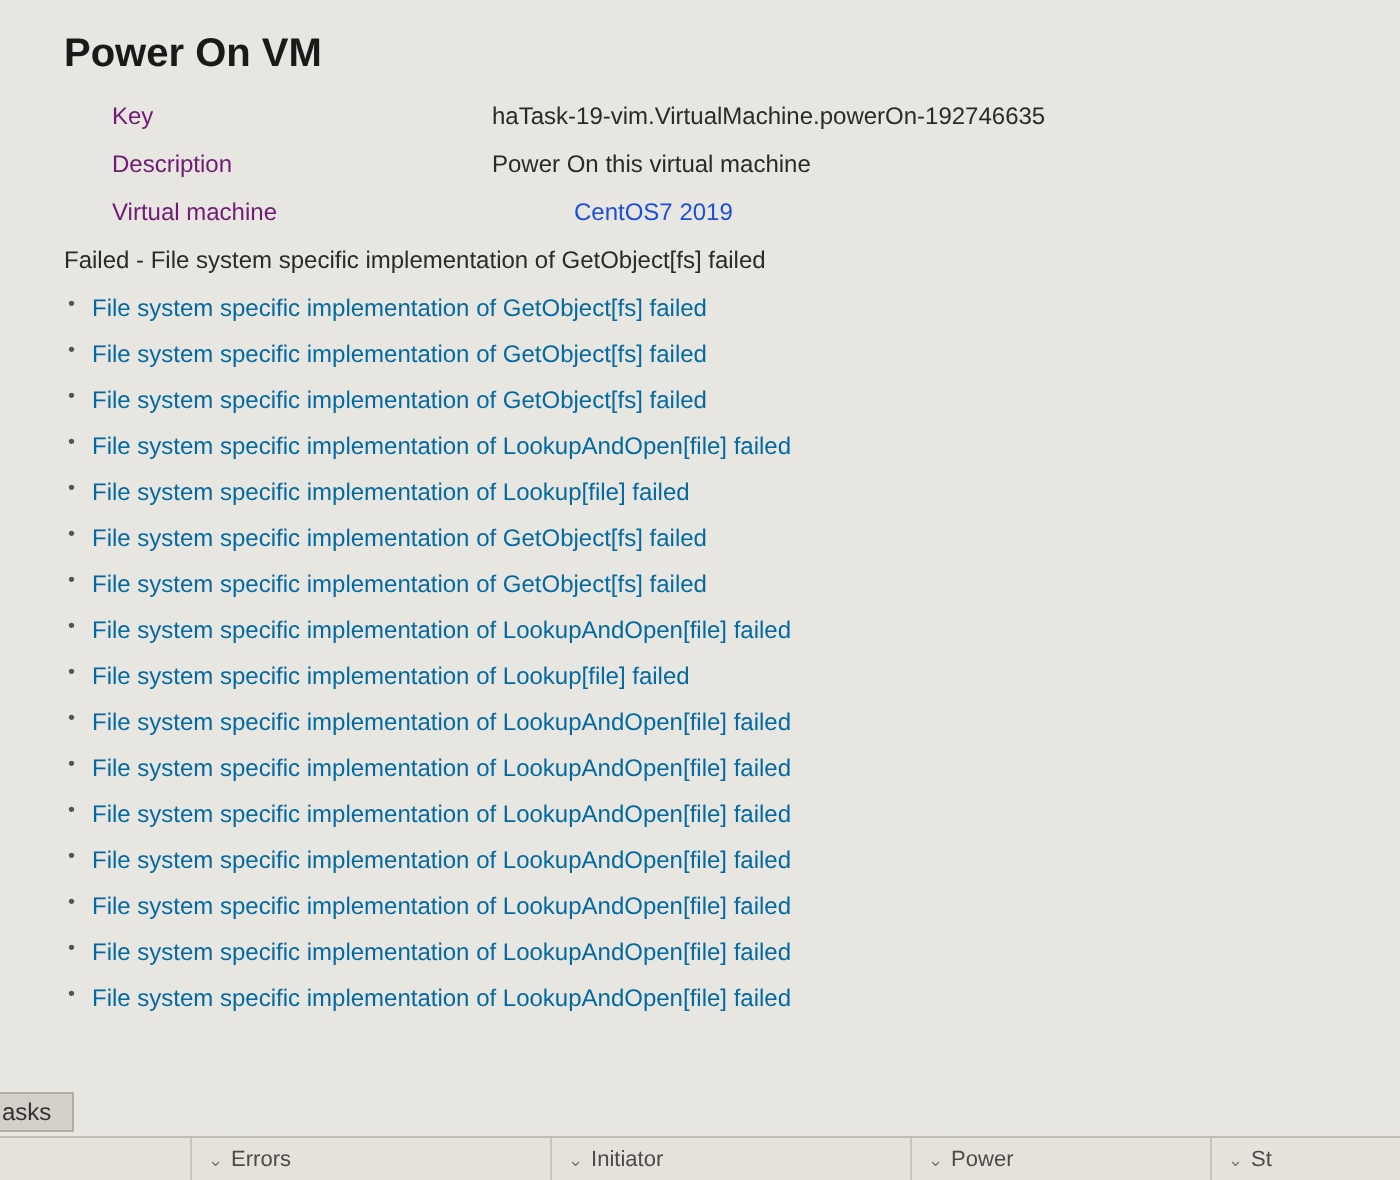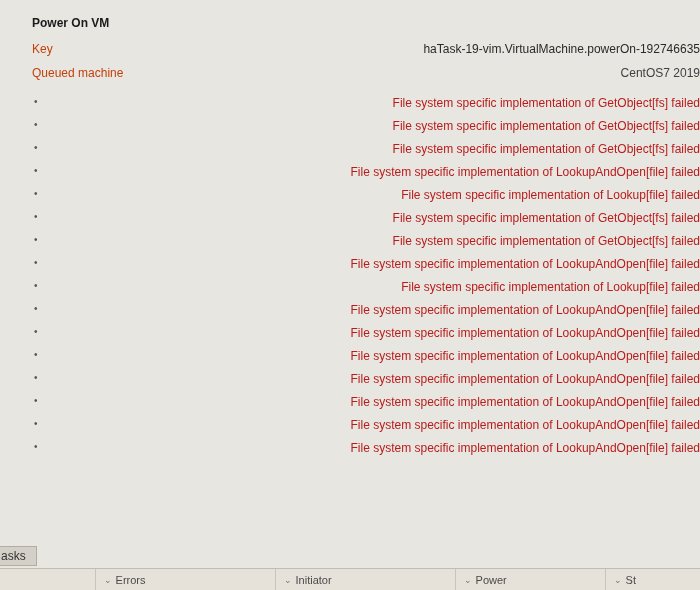--- a/index.html
+++ b/index.html
@@ -9,54 +9,55 @@
       width: 700px;
       height: 590px;
       overflow: hidden;
       font-size: 12px;
       color: #2a2a2a;
     }
     .panel {
       padding: 16px 0 0 32px;
     }
     .title {
-      font-size: 12px;
+      font-size: 20px;
       font-weight: bold;
       color: #1a1a1a;
       margin-bottom: 10px;
     }
     .row {
       display: flex;
       align-items: flex-start;
       margin-bottom: 6px;
       line-height: 1.5;
     }
     .label {
       width: 190px;
       flex-shrink: 0;
-      color: #c2410c;
+      color: #701a75;
+      margin-left: 24px;
     }
     .value {
       color: #2a2a2a;
       flex: 1;
-      text-align: right;
     }
     .link {
-      color: #404040;
+      color: #1d4ed8;
       cursor: pointer;
+      margin-left: 41px;
     }
     .errors-list {
       list-style: none;
       padding-left: 0;
     }
     .errors-list li {
       position: relative;
       padding-left: 14px;
       margin-bottom: 5px;
-      color: #b91c1c;
+      color: #0369a1;
       line-height: 1.5;
     }
     .errors-list li::before {
       content: "•";
       position: absolute;
       left: 2px;
       top: 0;
       color: #555;
       font-size: 10px;
     }
@@ -105,27 +106,32 @@
 <body>
 
 <div class="panel">
   <div class="title">Power On VM</div>
 
   <div class="row">
     <div class="label">Key</div>
     <div class="value">haTask-19-vim.VirtualMachine.powerOn-192746635</div>
   </div>
 
+  <div class="row">
+    <div class="label">Description</div>
+    <div class="value">Power On this virtual machine</div>
+  </div>
 
   <div class="row">
-    <div class="label">Queued machine</div>
+    <div class="label">Virtual machine</div>
     <div class="value link">CentOS7 2019</div>
   </div>
 
   <div class="row">
+    <div class="value">Failed - File system specific implementation of GetObject[fs] failed</div>
   </div>
 
   <div class="row">
     <div class="value">
       <ul class="errors-list" id="errors-list">
           <li>File system specific implementation of GetObject[fs] failed</li>
           <li>File system specific implementation of GetObject[fs] failed</li>
           <li>File system specific implementation of GetObject[fs] failed</li>
           <li>File system specific implementation of LookupAndOpen[file] failed</li>
           <li>File system specific implementation of Lookup[file] failed</li>

